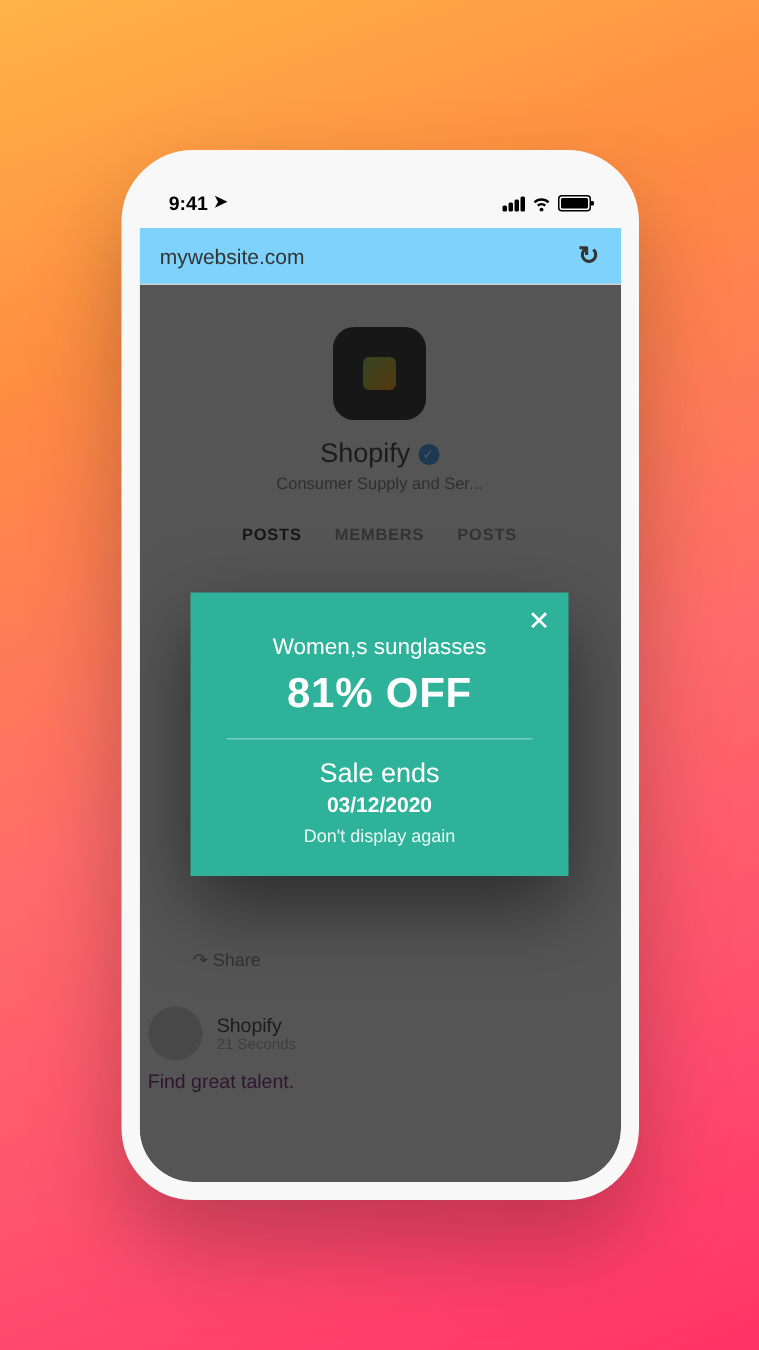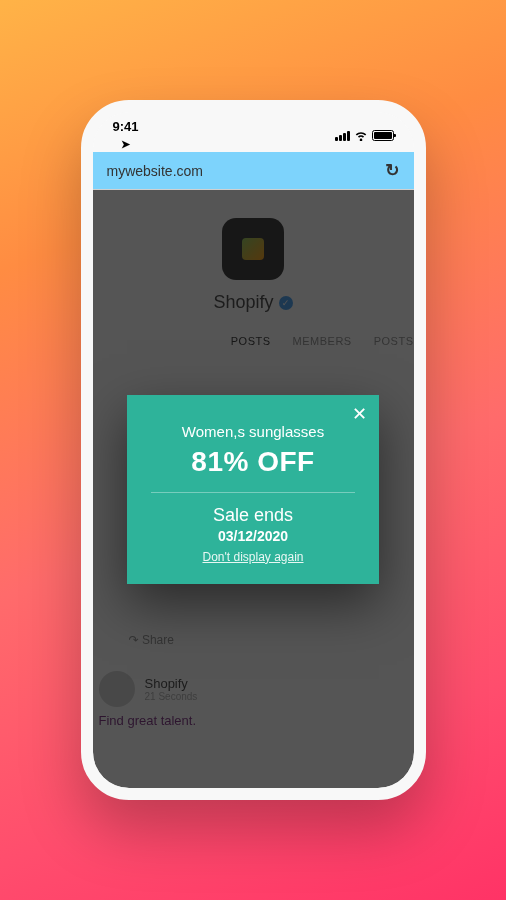--- a/index.html
+++ b/index.html
@@ -58,23 +58,21 @@
       justify-content: space-between;
       align-items: center;
       padding: 6px 20px 0;
       font-size: 13px;
       font-weight: 600;
       color: #000;
     }
     
     .status-left {
       display: flex;
-      align-items: center;
       gap: 4px;
-      flex-direction: column;
     }
     
     .location-icon {
       font-size: 11px;
     }
     
     .status-right {
       display: flex;
       align-items: center;
       gap: 4px;
@@ -207,25 +205,25 @@
     }
     
     .profile-sub {
       font-size: 11px;
       color: #777;
       margin-top: 4px;
     }
     
     .tabs-row {
       display: flex;
-      justify-content: flex-end;
+      justify-content: center;
       gap: 22px;
       margin-top: 22px;
       font-size: 11px;
-      font-weight: 400;
+      font-weight: 700;
       color: #888;
       letter-spacing: 0.5px;
     }
     
     .tabs-row .active {
       color: #222;
     }
     
     .bg-bottom {
       position: absolute;
@@ -338,21 +336,20 @@
       color: #fff;
       padding: 14px 0;
       font-size: 15px;
       font-weight: 700;
       cursor: pointer;
     }
     
     .popup-dismiss {
       margin-top: 6px;
       font-size: 12px;
-      text-decoration: underline;
       color: #e8f7f3;
       cursor: pointer;
     }
   </style>
 </head>
 <body>
 
 <div class="phone-frame">
   <div class="phone-inner">
     <div class="notch"></div>
@@ -386,20 +383,21 @@
     <div class="page-content">
 
       <div class="bg-profile">
         <div class="profile-avatar">
           <div class="avatar-inner"></div>
         </div>
         <div class="profile-name">
           <span>Shopify</span>
           <span class="verified-badge">✓</span>
         </div>
+        <div class="profile-sub">Consumer Supply and Ser...</div>
         <div class="tabs-row">
           <span class="active">POSTS</span>
           <span>MEMBERS</span>
           <span>POSTS</span>
         </div>
       </div>
 
       <div class="bg-bottom">
         <div class="bg-share">↷ <span>Share</span></div>
         <div class="bg-post-header">

